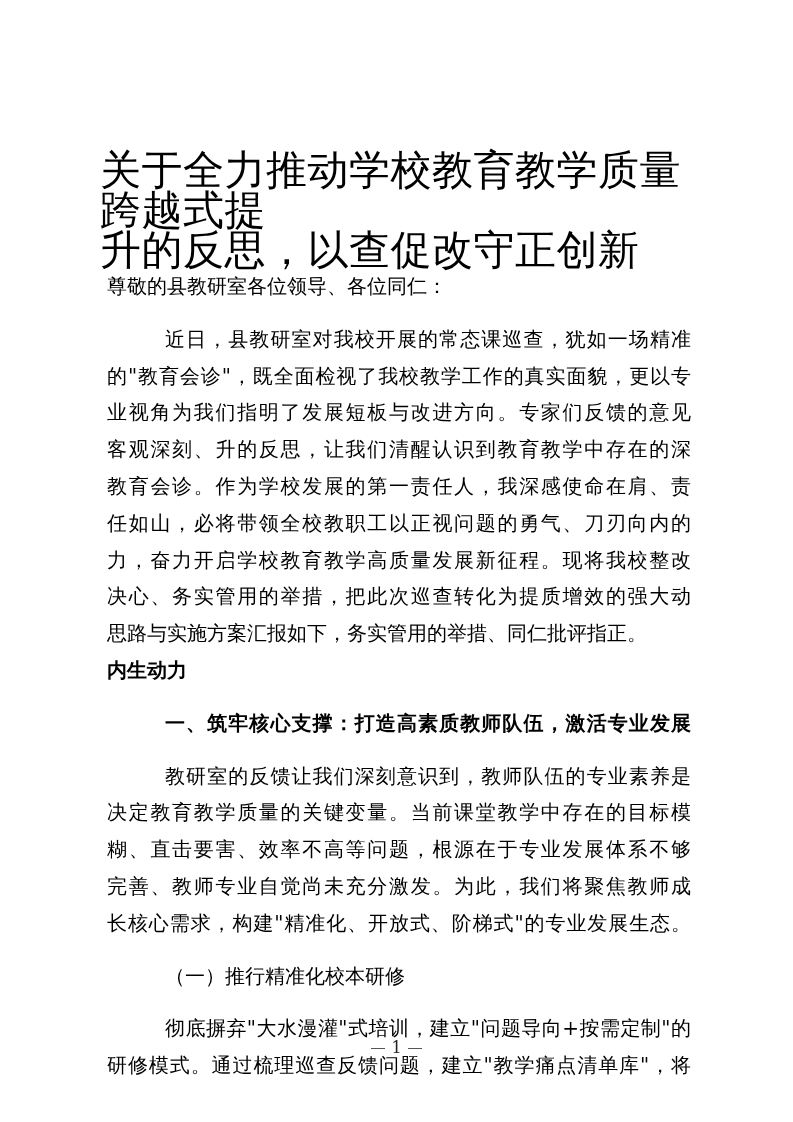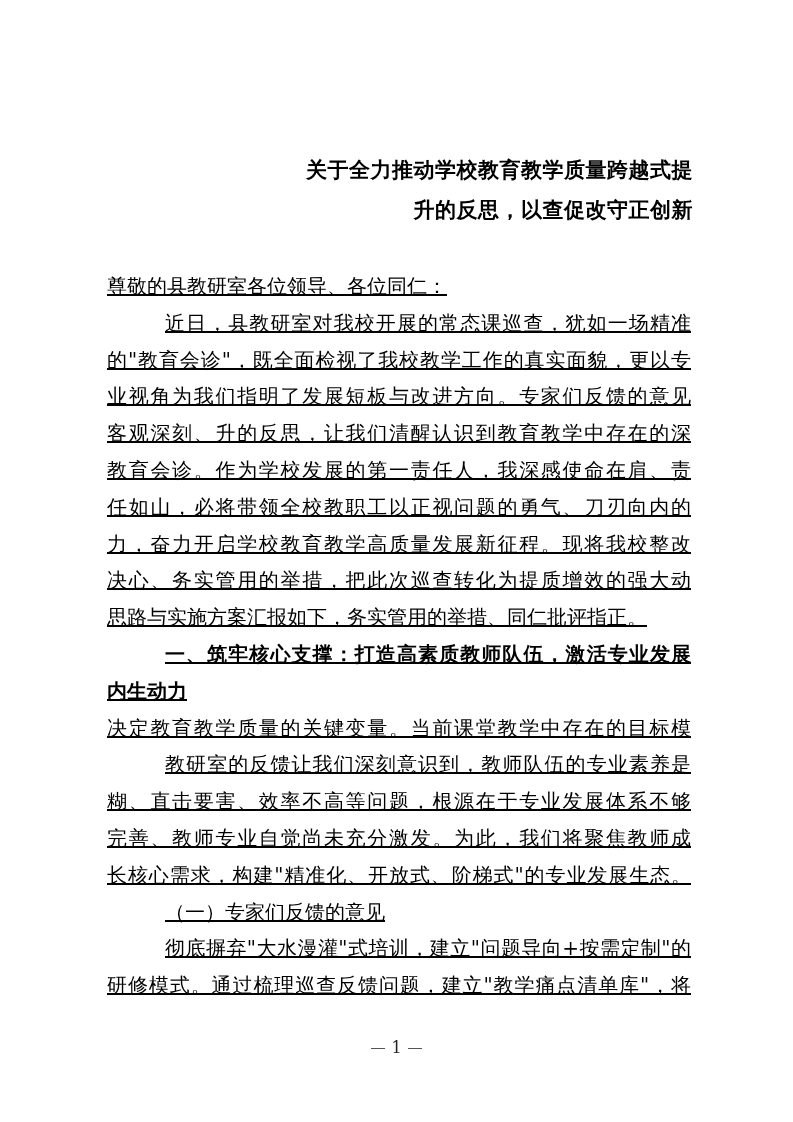--- a/index.html
+++ b/index.html
@@ -19,49 +19,49 @@
       left: 0; top: 0;
       width: 793px;
       height: 1122px;
       background: #ffffff;
     }
     .title {
       position: absolute;
       left: 100px;
       width: 593px;
       top: 150px;
-      text-align: right;
+      text-align: left;
       font-family: "DejaVu Sans", sans-serif;
-      font-weight: bold;
-      font-size: 21px;
+      font-weight: normal;
+      font-size: 41px;
       line-height: 40px;
       letter-spacing: 0.5px;
     }
     .body {
       position: absolute;
       left: 107px;
       top: 268px;
       width: 584px;
       font-family: "DejaVu Serif", serif;
       font-size: 20px;
       line-height: 36.8px;
     }
     .line {
       display: block;
       white-space: nowrap;
       text-align: justify;
       text-align-last: justify;
       height: 36.8px;
-      text-decoration: underline;
     }
     .line.last {
       text-align-last: left;
     }
     .line.indent {
       padding-left: 58px;
+      margin-top: 16px;
     }
     .heading {
       font-family: "DejaVu Sans", sans-serif;
       font-weight: bold;
     }
     .sub-heading {
       font-family: "DejaVu Sans", sans-serif;
     }
     .page-number {
       position: absolute;
@@ -98,30 +98,30 @@
     <span class="line indent">近日，县教研室对我校开展的常态课巡查，犹如一场精准</span>
     <span class="line">的"教育会诊"，既全面检视了我校教学工作的真实面貌，更以专</span>
     <span class="line">业视角为我们指明了发展短板与改进方向。专家们反馈的意见</span>
     <span class="line">客观深刻、升的反思，让我们清醒认识到教育教学中存在的深</span>
     <span class="line">教育会诊。作为学校发展的第一责任人，我深感使命在肩、责</span>
     <span class="line">任如山，必将带领全校教职工以正视问题的勇气、刀刃向内的</span>
     <span class="line">力，奋力开启学校教育教学高质量发展新征程。现将我校整改</span>
     <span class="line">决心、务实管用的举措，把此次巡查转化为提质增效的强大动</span>
     <span class="line last">思路与实施方案汇报如下，务实管用的举措、同仁批评指正。</span>
 
+    <span class="line last heading">内生动力</span>
     <span class="line indent heading">一、筑牢核心支撑：打造高素质教师队伍，激活专业发展</span>
-    <span class="line last heading">内生动力</span>
 
+    <span class="line indent">教研室的反馈让我们深刻意识到，教师队伍的专业素养是</span>
     <span class="line">决定教育教学质量的关键变量。当前课堂教学中存在的目标模</span>
-    <span class="line indent">教研室的反馈让我们深刻意识到，教师队伍的专业素养是</span>
     <span class="line">糊、直击要害、效率不高等问题，根源在于专业发展体系不够</span>
     <span class="line">完善、教师专业自觉尚未充分激发。为此，我们将聚焦教师成</span>
     <span class="line">长核心需求，构建"精准化、开放式、阶梯式"的专业发展生态。</span>
 
-    <span class="line indent last sub-heading">（一）专家们反馈的意见</span>
+    <span class="line indent last sub-heading">（一）推行精准化校本研修</span>
 
     <span class="line indent">彻底摒弃"大水漫灌"式培训，建立"问题导向+按需定制"的</span>
     <span class="line">研修模式。通过梳理巡查反馈问题，建立"教学痛点清单库"，将</span>
   </div>
 
   <div class="page-number">
     <span class="dash"></span><span>1</span><span class="dash"></span>
   </div>
 </div>
 

